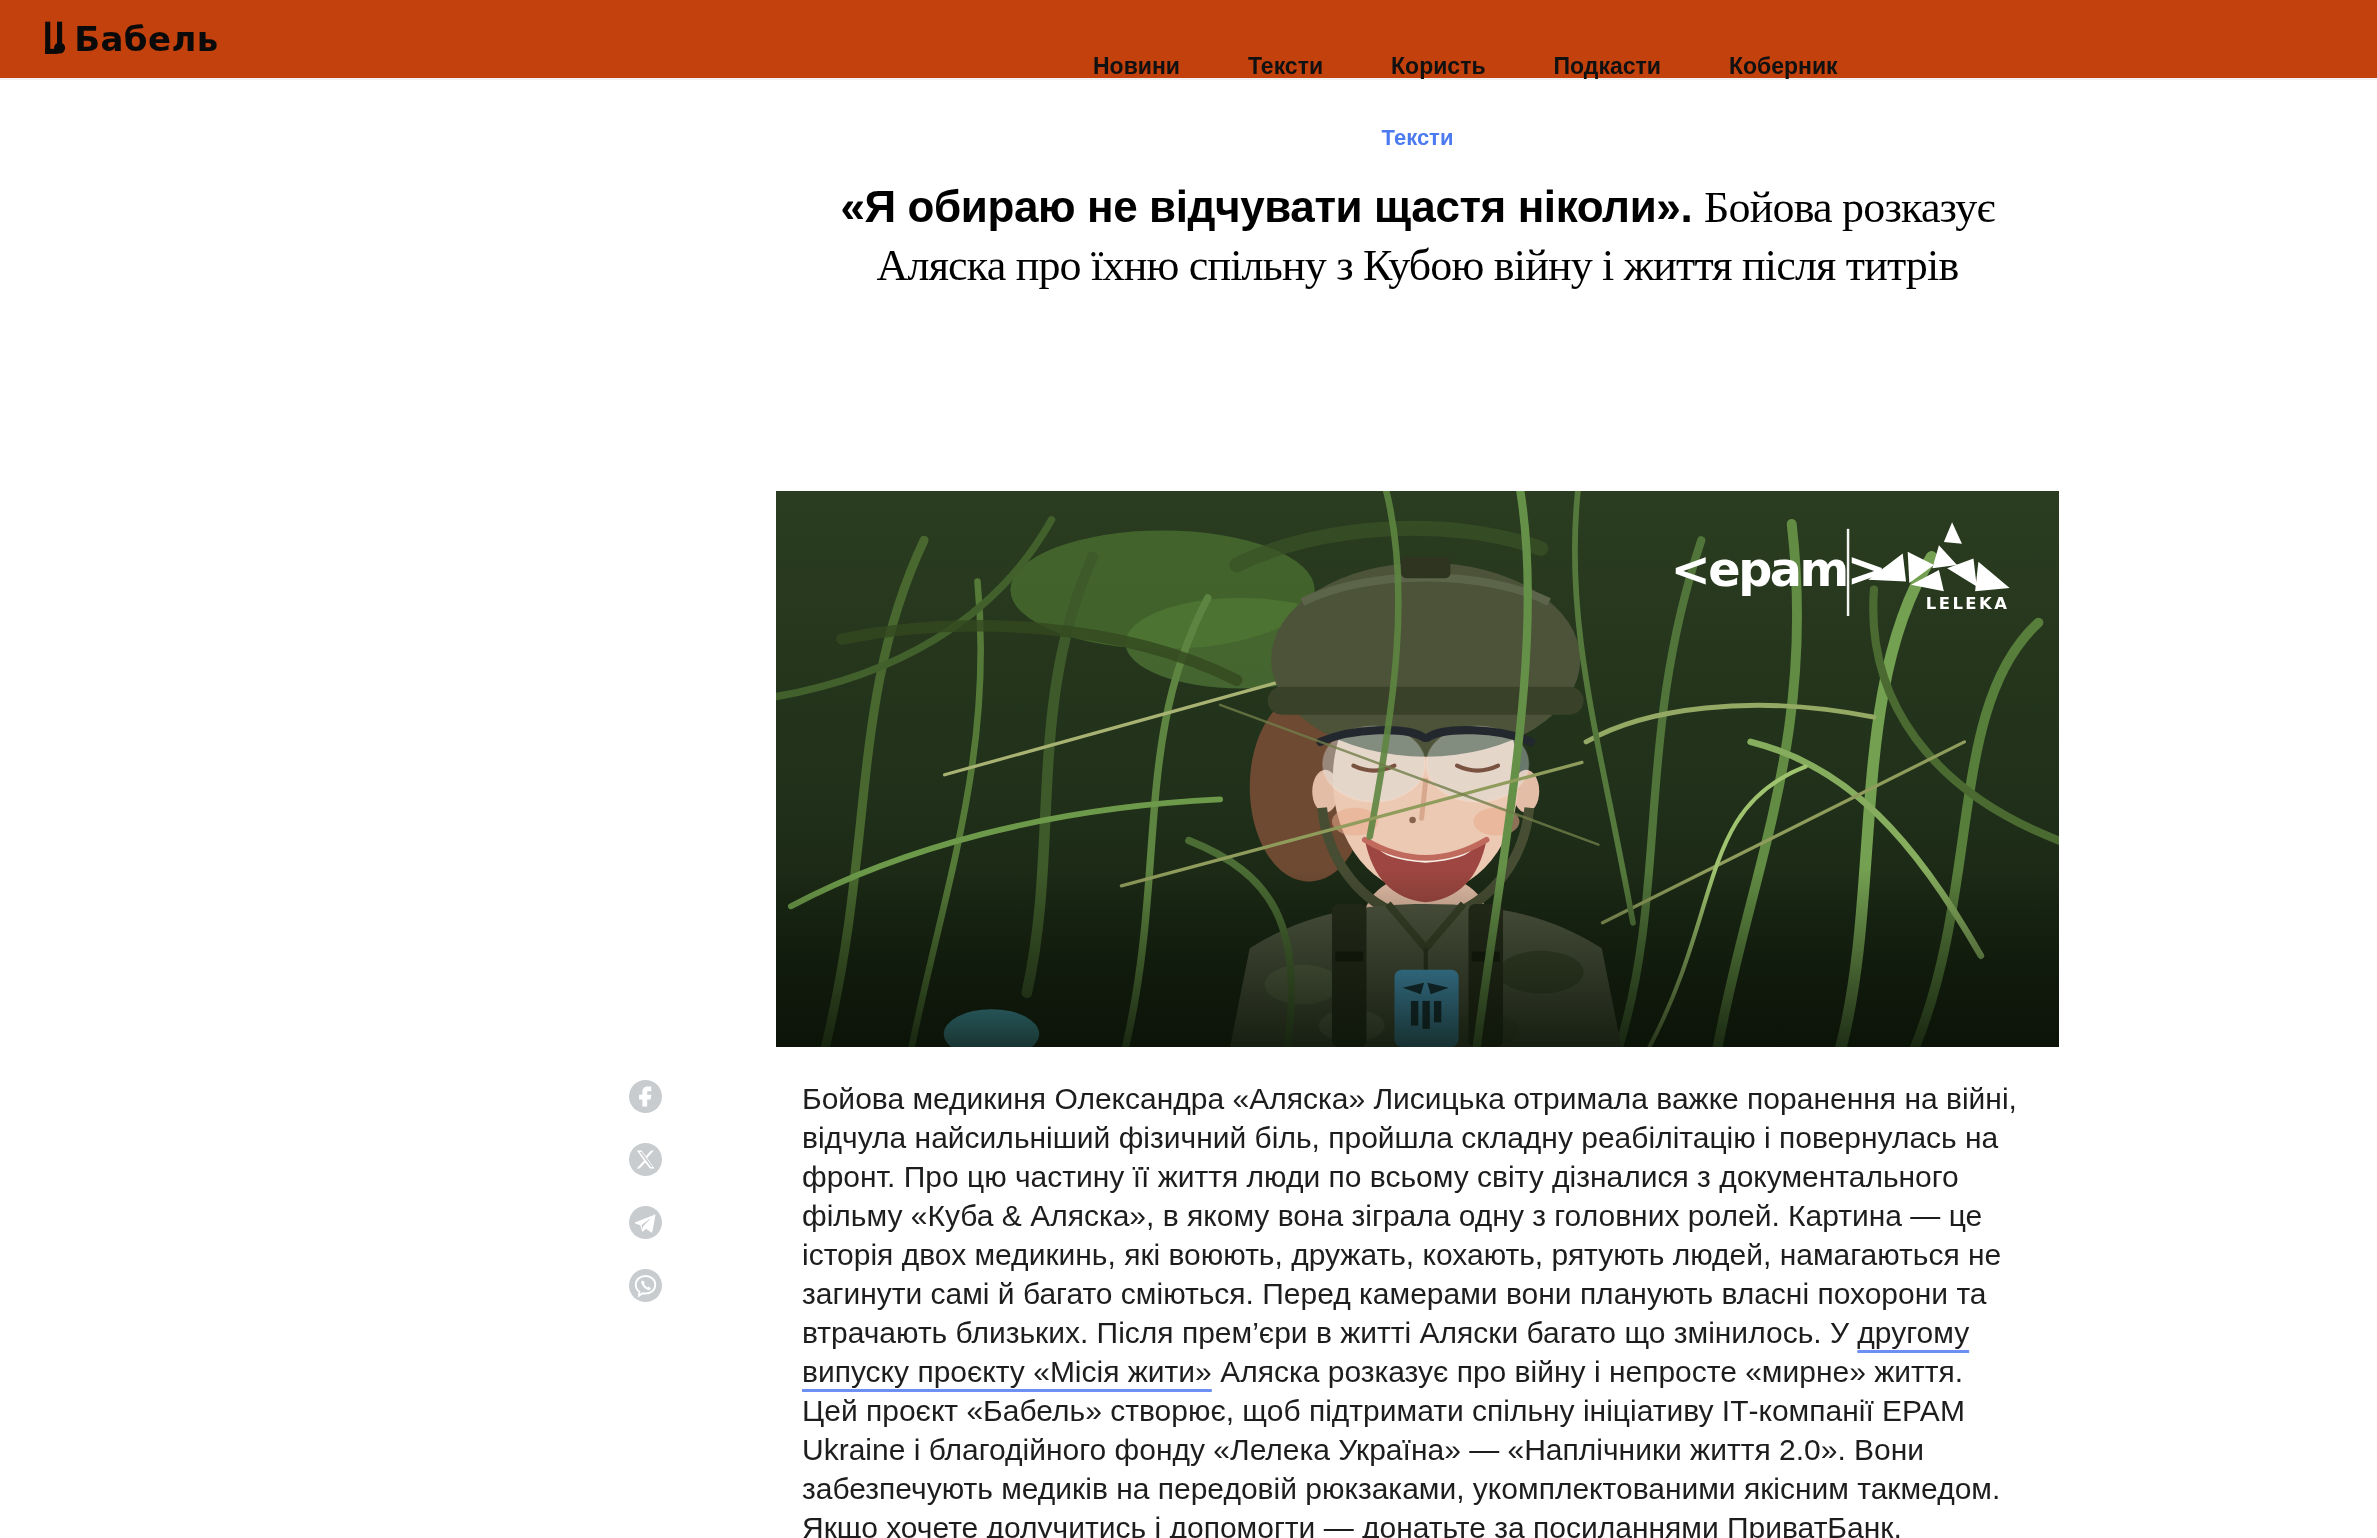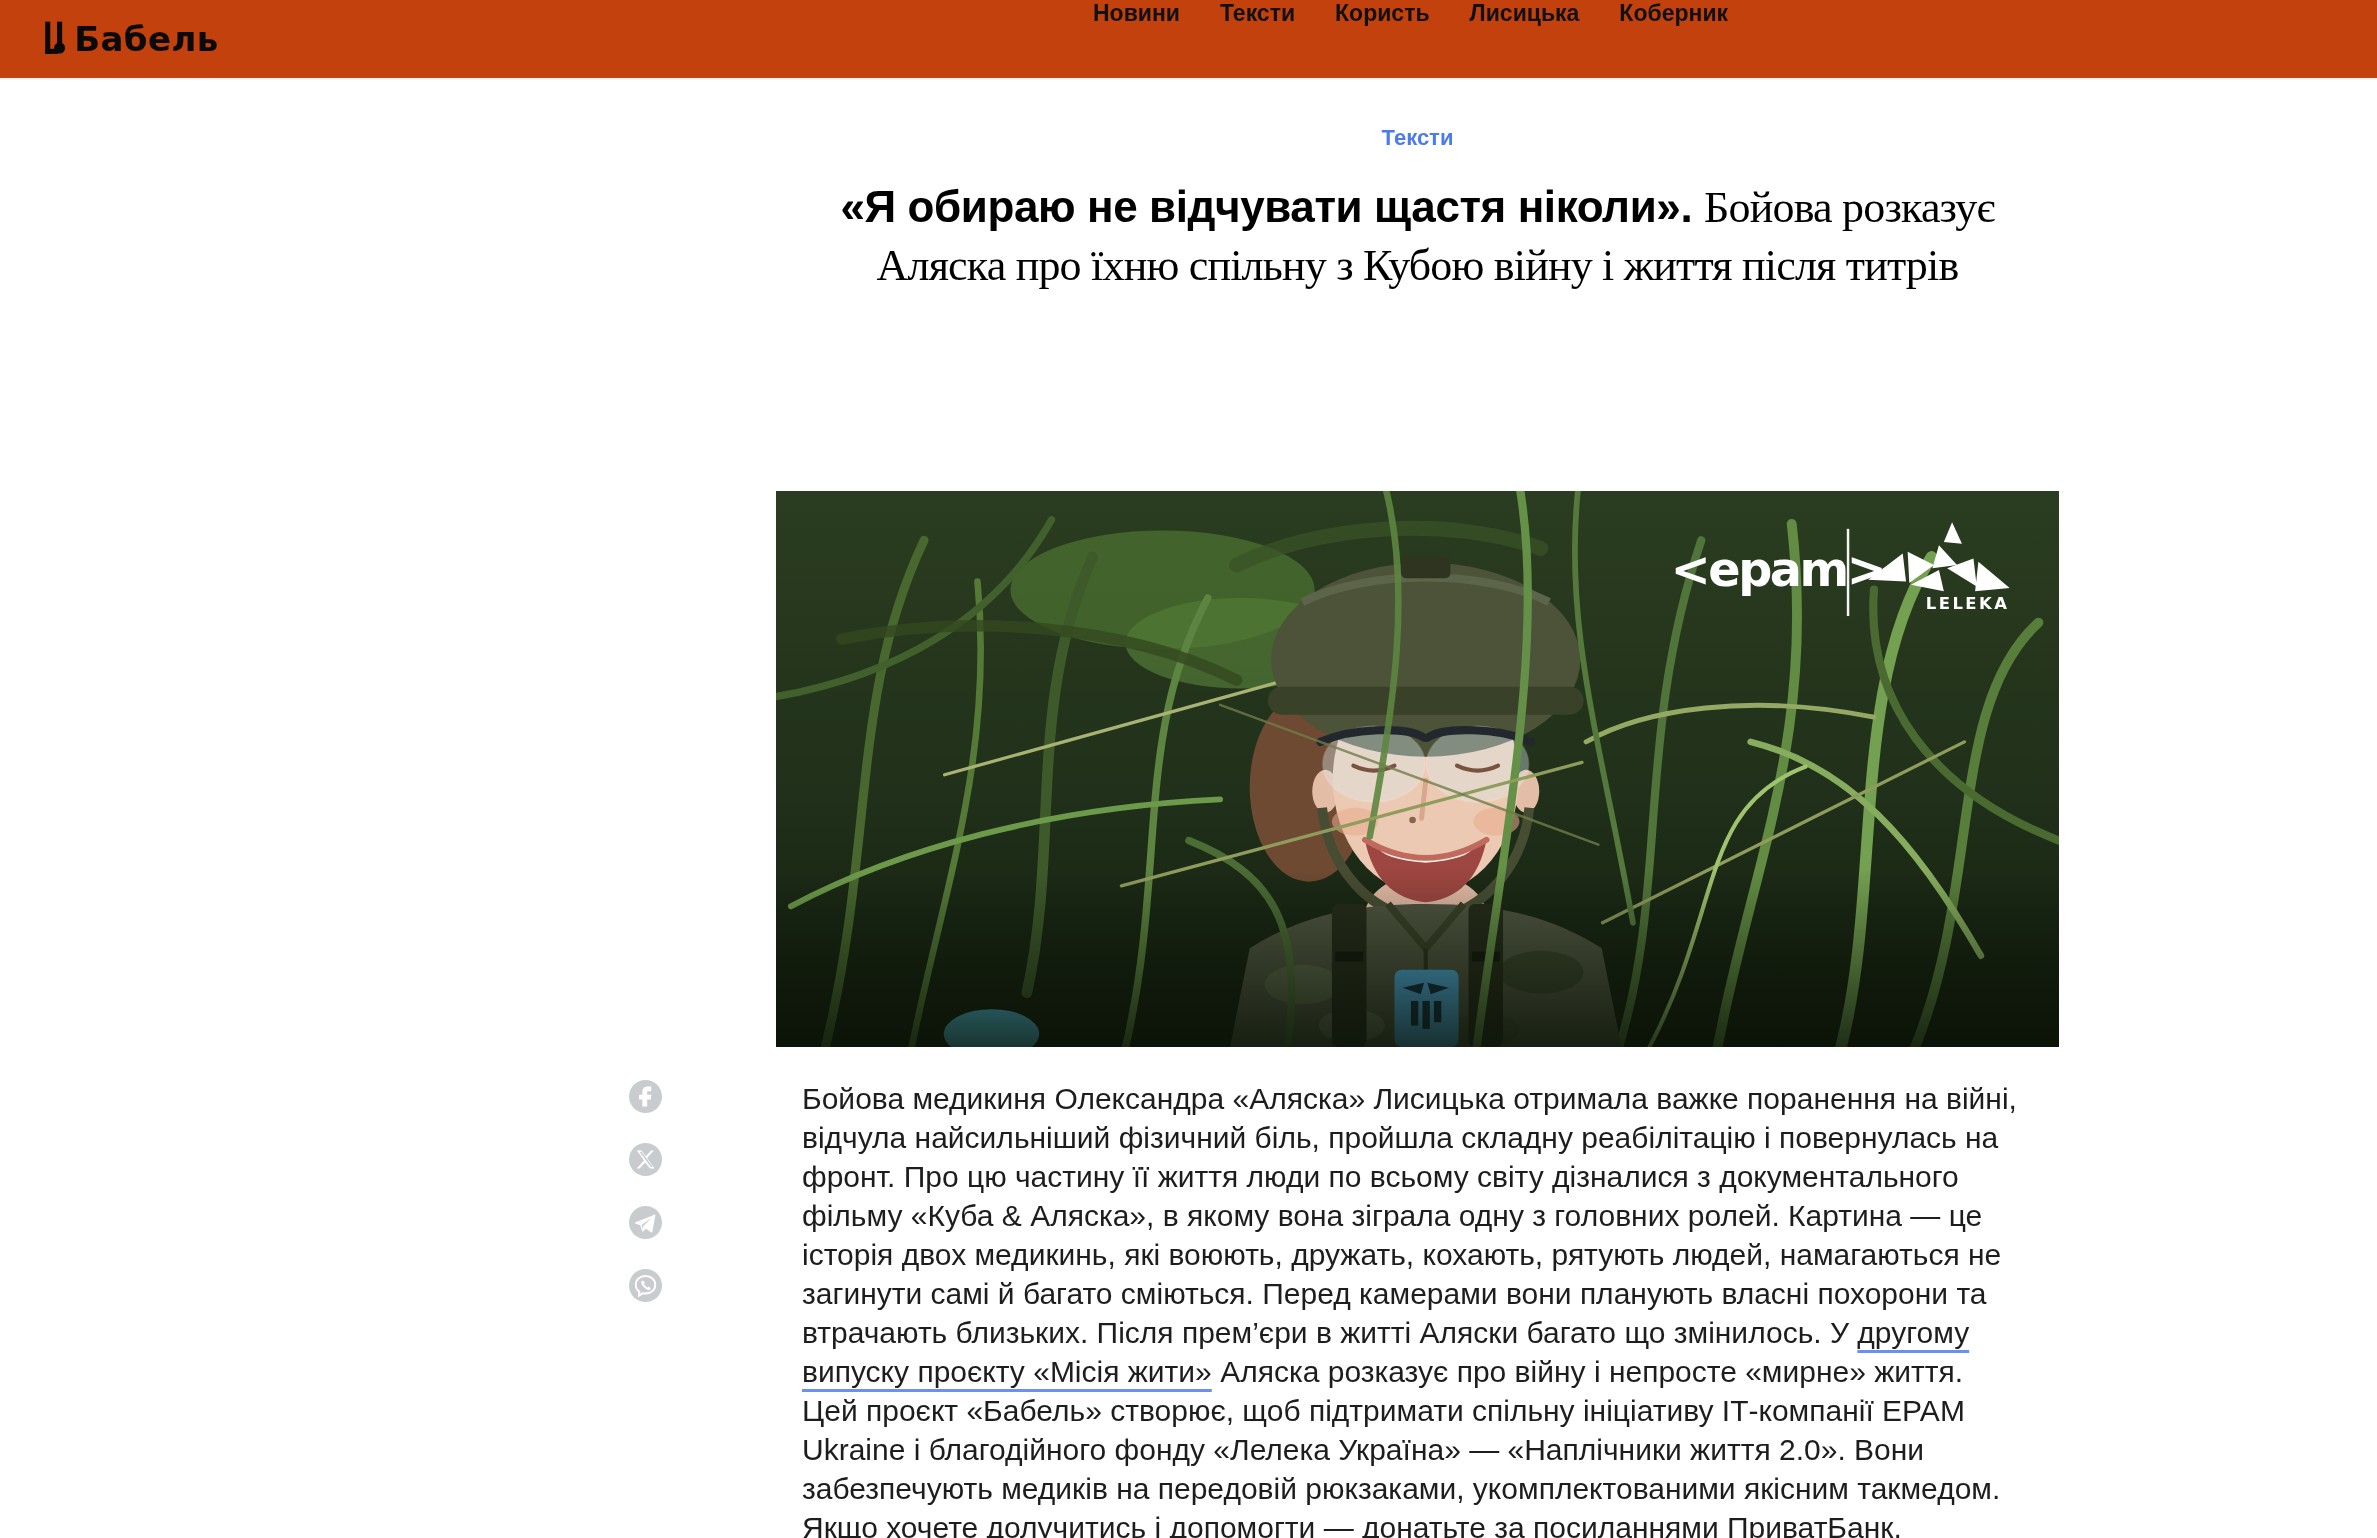--- a/index.html
+++ b/index.html
@@ -9,21 +9,21 @@
 
   
   .header { position:absolute; top:0; left:0; width:2377px; height:80px;
             background:#c2410c; border-bottom:2.5px solid #f2f2f2; z-index:10; }
   .logo { position:absolute; left:43px; top:50%; transform:translateY(-50%);
           display:flex; align-items:center; gap:8.2px; cursor:pointer; }
   .logo svg { display:block; }
   .logo-text { font-family:"DejaVu Sans", sans-serif; font-weight:700; font-size:34px;
                letter-spacing:0.4px; color:#0a0a0a; }
   .nav { position:absolute; left:1093px; top:0; height:80px; display:flex;
-         align-items:flex-start; gap:40px; }
+         align-items:flex-end; gap:68px; }
   .nav a { font-size:23px; font-weight:700; color:#111; text-decoration:none; cursor:pointer; }
 
   
   .content-col { position:absolute; top:0; left:776px; width:1283px; height:1538px; }
 
   .category { position:absolute; top:125px; left:0; width:100%; text-align:center;
               font-size:22px; font-weight:700; color:#4c7bf0; text-decoration:none; cursor:pointer; }
 
   .title { position:absolute; top:178px; left:0; width:100%; text-align:center;
            font-size:44px; line-height:57px; color:#000; font-weight:400; }
@@ -68,21 +68,21 @@
           <rect x="16" y="2" width="6" height="28"></rect>
           <circle cx="19" cy="33" r="6.5"></circle>
         </svg>
       </span>
       <span class="logo-text">Бабель</span>
     </div>
     <nav class="nav">
       <a>Новини</a>
       <a>Тексти</a>
       <a>Користь</a>
-      <a>Лисицька</a>
+      <a>Подкасти</a>
       <a>Коберник</a>
     </nav>
   </header>
 
   <div class="content-col">
 
     <a class="category">Тексти</a>
 
     <h1 class="title"><span class="t-bold">«Я обираю не відчувати щастя ніколи». </span><span class="t-serif">Бойова розказує Аляска про їхню спільну з Кубою війну і життя після титрів</span></h1>
 

